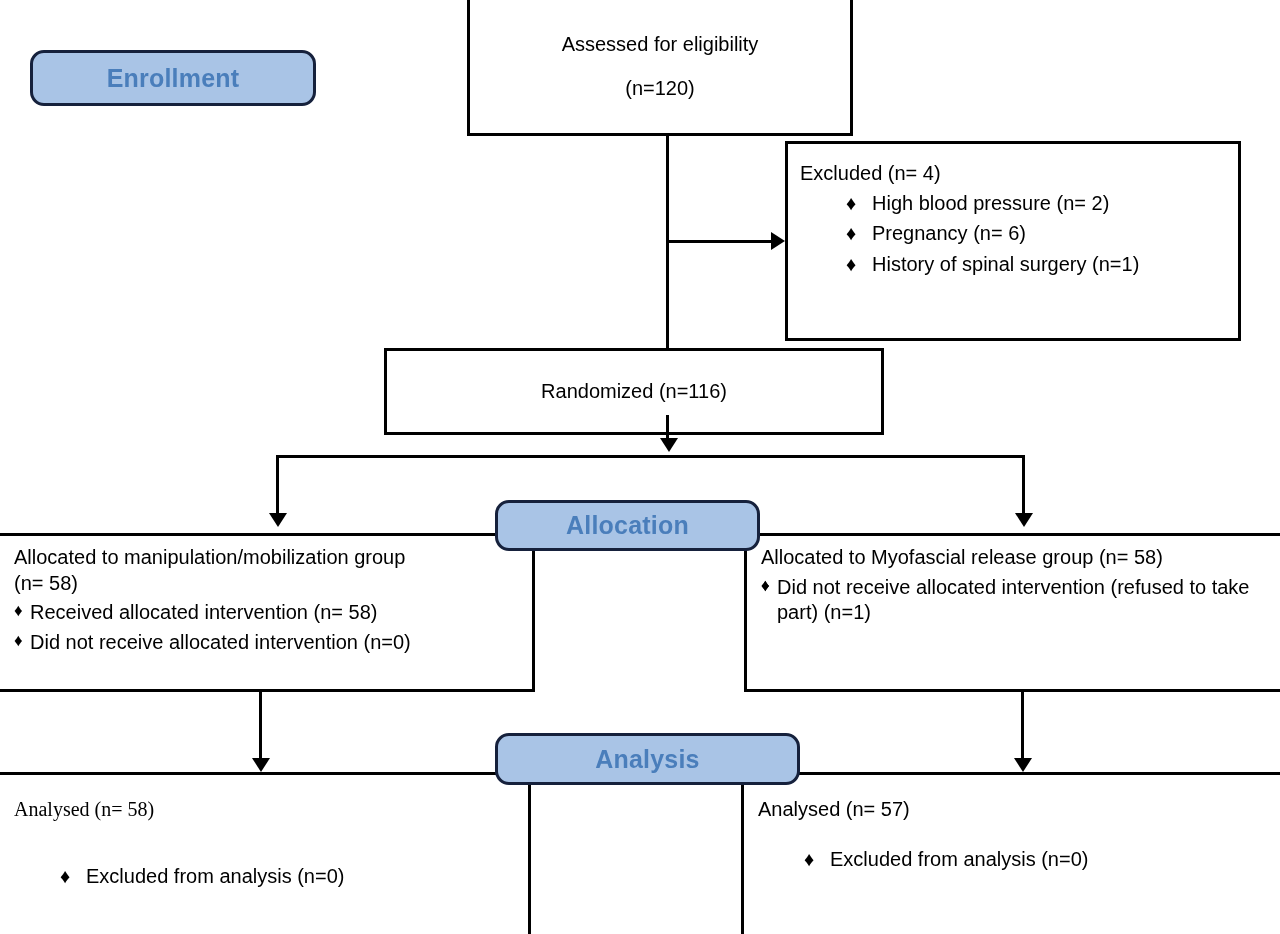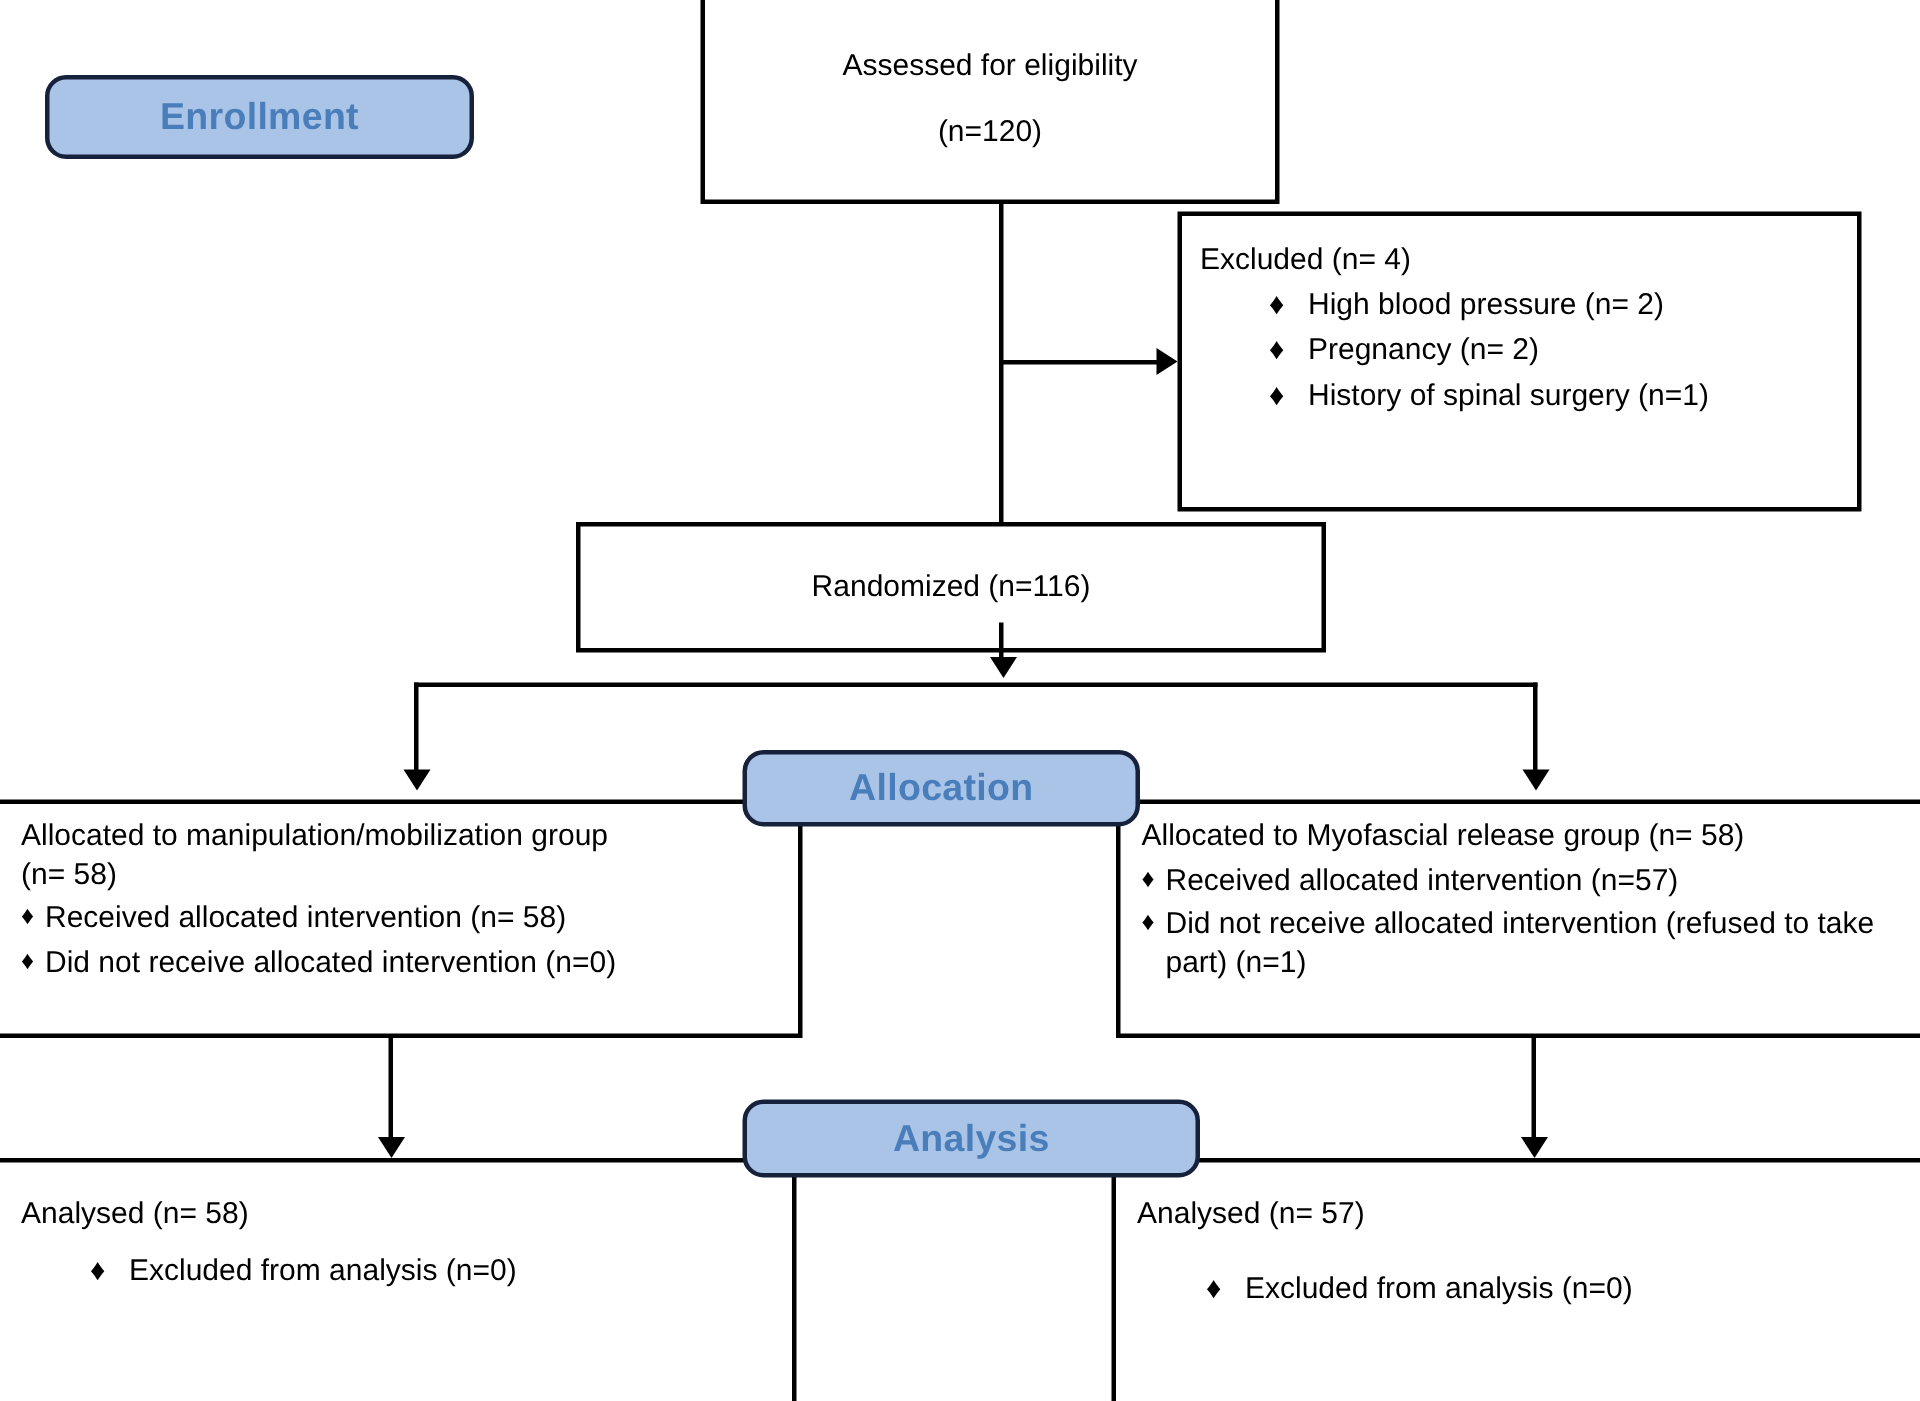--- a/index.html
+++ b/index.html
@@ -135,21 +135,21 @@
 
   <div class="box box-pad" style="left:785px; top:141px; width:456px; height:200px; padding-top:17px;">
     <div class="hdr-line">Excluded (n= 4)</div>
     <ul class="bullets indented">
       <li>
         <span class="dia">♦</span>
         <span>High blood pressure (n= 2)</span>
       </li>
       <li>
         <span class="dia">♦</span>
-        <span>Pregnancy (n= 2)</span>
+        <span>Pregnancy (n= 6)</span>
       </li>
       <li>
         <span class="dia">♦</span>
         <span>History of spinal surgery (n=1)</span>
       </li>
     </ul>
   </div>
 
   <div class="box box-centered" style="left:384px; top:348px; width:500px; height:87px;">
     <div class="line" style="margin:0;">Randomized (n=116)</div>
@@ -181,40 +181,39 @@
         <span>Did not receive allocated intervention (n=0)</span>
       </li>
     </ul>
   </div>
 
   <div class="box box-pad" style="left:744px; top:533px; width:539px; height:159px; padding-left:14px;">
     <div class="hdr-line">Allocated to Myofascial release group (n= 58)</div>
     <ul class="bullets tight">
       <li>
         <span class="dia">♦</span>
-        <span>Received allocated intervention (n=57)</span>
       </li>
       <li>
         <span class="dia">♦</span>
         <span>Did not receive allocated intervention (refused to take part) (n=1)</span>
       </li>
     </ul>
   </div>
 
   <div class="vline" style="left:259px; top:692px; height:68px;"></div>
   <div class="arrow-down" style="left:252px; top:758px;"></div>
   <div class="vline" style="left:1021px; top:692px; height:68px;"></div>
   <div class="arrow-down" style="left:1014px; top:758px;"></div>
 
   <div class="badge" style="left:495px; top:733px; width:305px; height:52px;">
     <span>Analysis</span>
   </div>
 
   <div class="box box-pad" style="left:-3px; top:772px; width:534px; height:165px; padding-left:14px; padding-top:22px;">
-    <div class="hdr-line" style="margin-bottom:12px;">Analysed (n= 58)</div>
+    <div class="hdr-line" style="margin-bottom:41px;font-family:Liberation Serif, serif;">Analysed (n= 58)</div>
     <ul class="bullets indented">
       <li>
         <span class="dia">♦</span>
         <span>Excluded from analysis (n=0)</span>
       </li>
     </ul>
   </div>
 
   <div class="box box-pad" style="left:741px; top:772px; width:542px; height:165px; padding-left:14px; padding-top:22px;">
     <div class="hdr-line" style="margin-bottom:24px;">Analysed (n= 57)</div>

